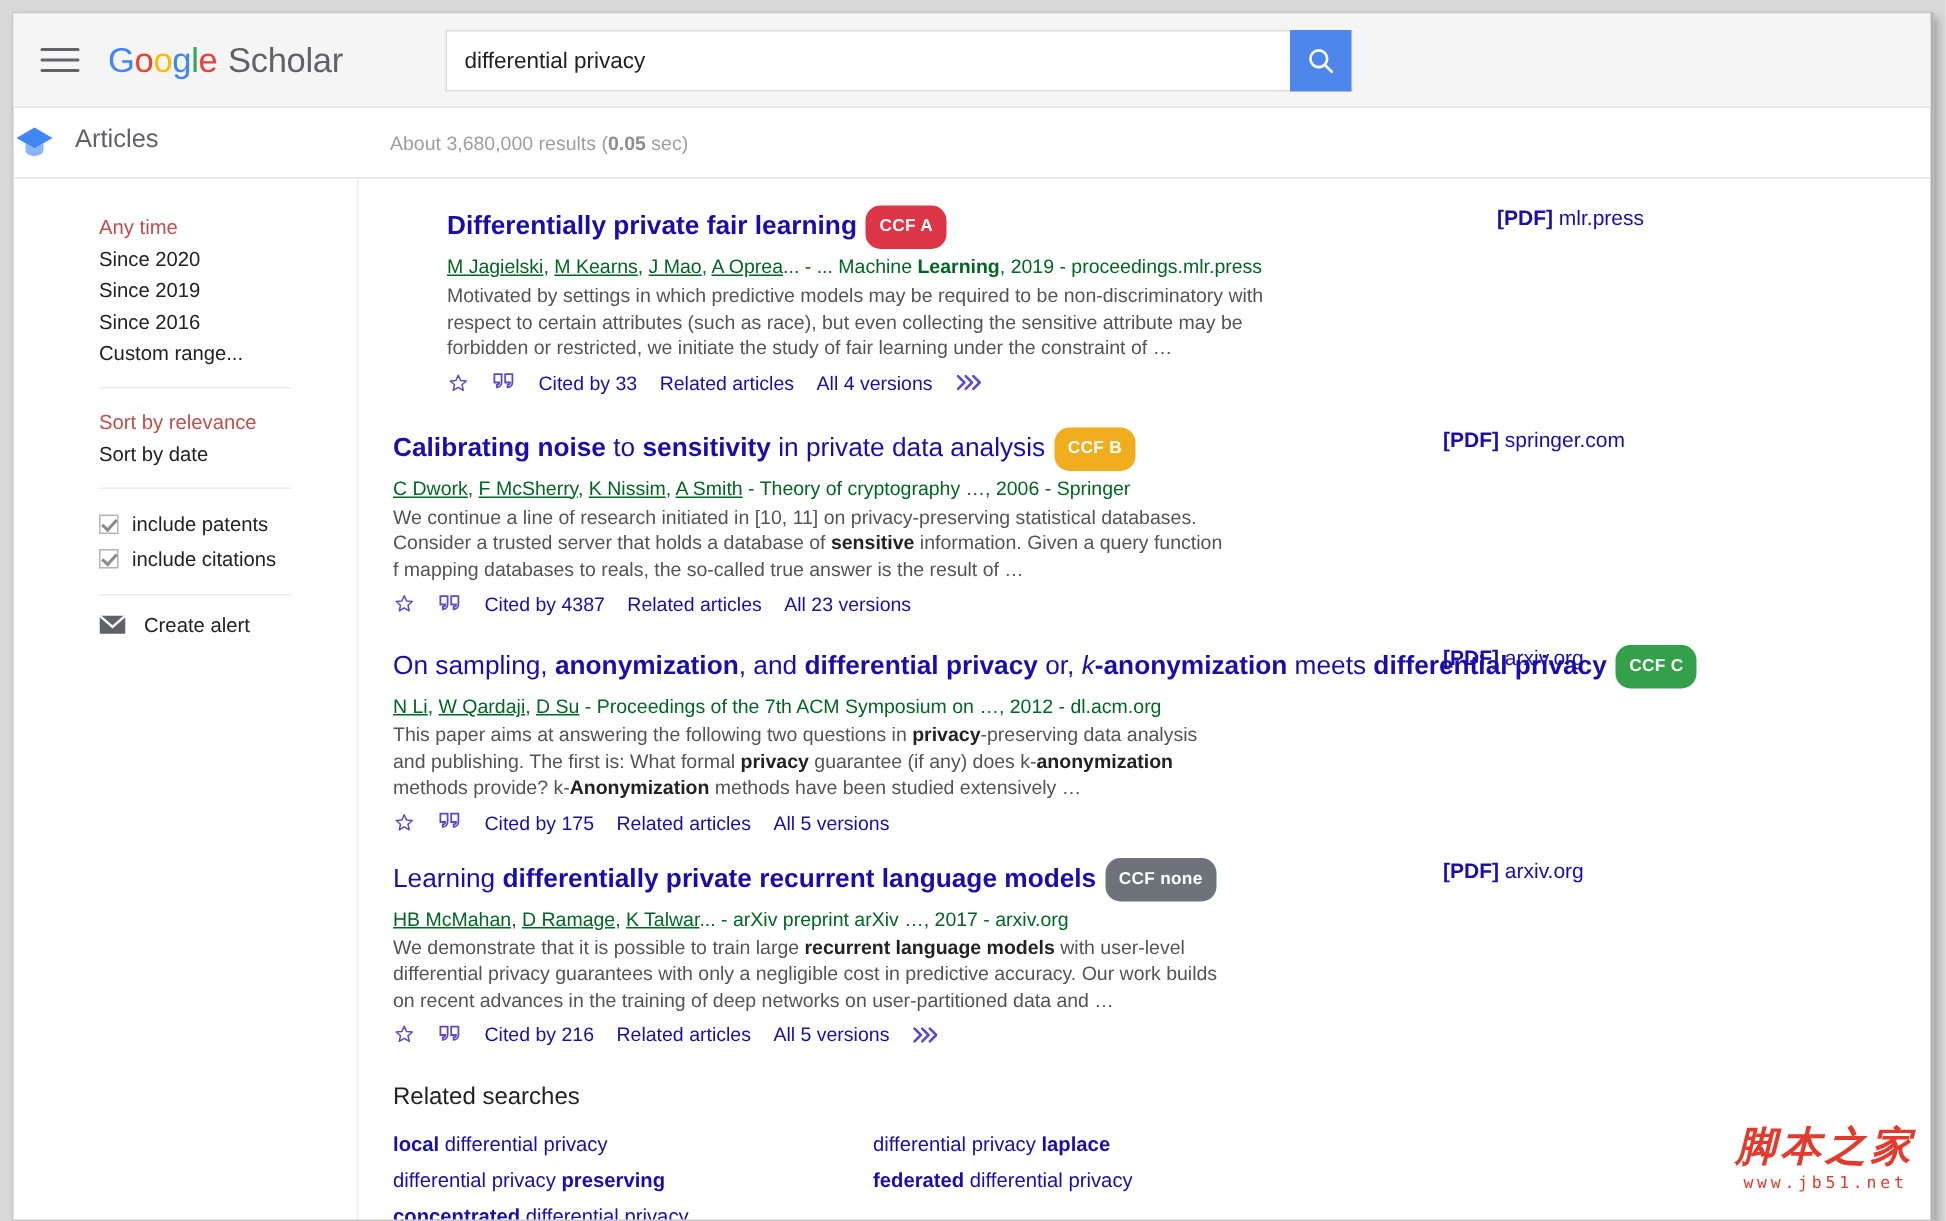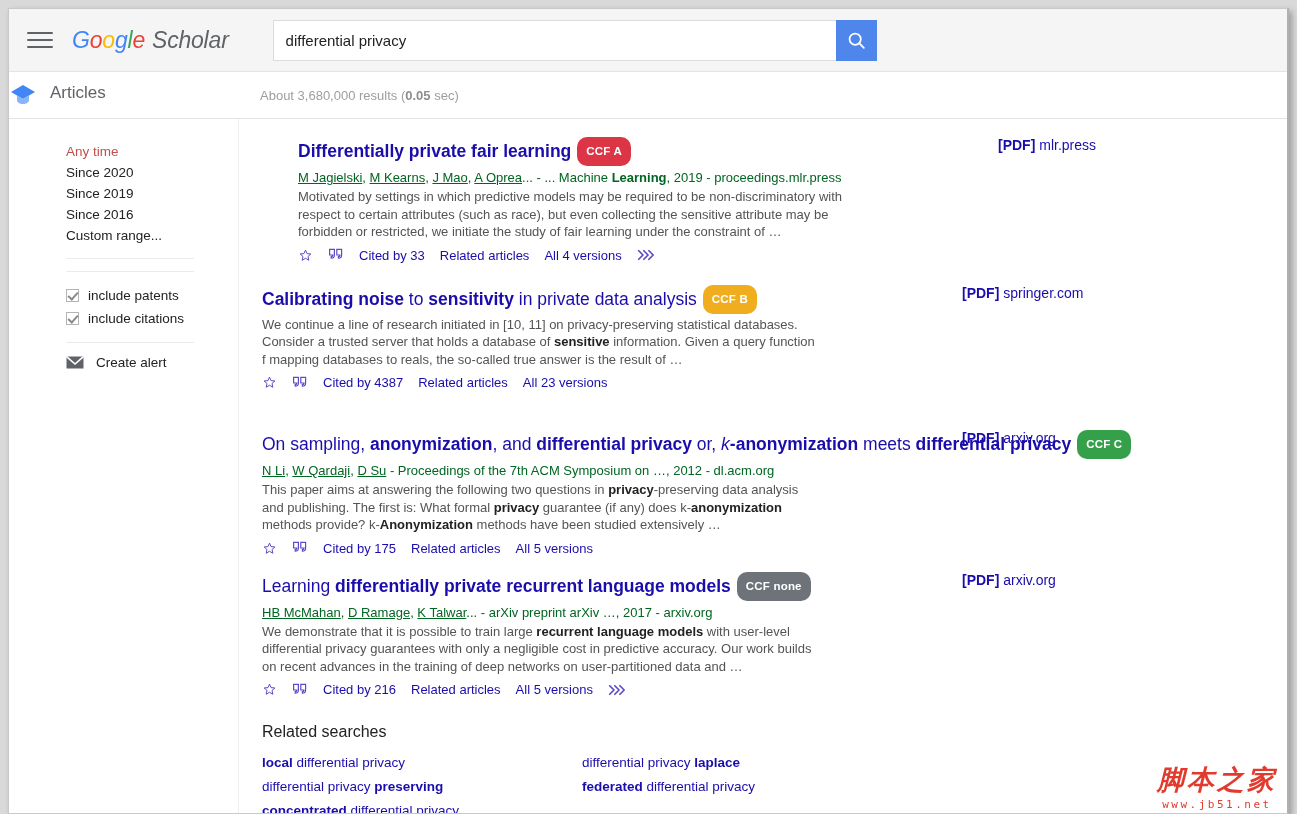--- a/index.html
+++ b/index.html
@@ -35,23 +35,22 @@
     display: flex; flex-direction: column; justify-content: center; gap: 5px;
     cursor: pointer;
     margin-right: 19px;
   }
   .hamburger span { display: block; height: 2px; background: #5f6368; border-radius: 1px; }
 
   .brand {
     font-size: 23px;
     letter-spacing: -0.2px;
     white-space: nowrap;
-    margin-right: 44px;
+    margin-right: 68px;
     user-select: none;
-    font-style: italic;
   }
   .brand .g1 { color:#4285f4; } .brand .o1 { color:#ea4335; }
   .brand .o2 { color:#fbbc05; } .brand .g2 { color:#4285f4; }
   .brand .l  { color:#34a853; } .brand .e  { color:#ea4335; }
   .brand .scholar { color:#5f6368; margin-left: 7px; }
 
   .searchwrap { display: flex; align-items: stretch; height: 41px; }
   .searchbox {
     width: 563px;
     border: 1px solid #dcdcdc;
@@ -190,21 +189,21 @@
     display: grid;
     grid-template-columns: 320px 1fr;
     row-gap: 9px;
     max-width: 620px;
   }
   .rel-item { font-size: 13.5px; color: #1a0dab; cursor: pointer; }
   .rel-item b { font-weight: bold; }
 
   .watermark {
     position: absolute;
-    right: 10px; bottom: 2px;
+    right: 10px; bottom: 18px;
     text-align: center;
     user-select: none;
     pointer-events: none;
   }
   .wm-cn {
     font-family: "DejaVu Sans", sans-serif;
     font-size: 27px; font-weight: bold;
     color: #e23b2e;
     letter-spacing: 3px;
     font-style: italic;
@@ -258,20 +257,24 @@
       <div>
         <div class="sb-item active">Any time</div>
         <div class="sb-item">Since 2020</div>
         <div class="sb-item">Since 2019</div>
         <div class="sb-item">Since 2016</div>
         <div class="sb-item">Custom range...</div>
       </div>
 
       <div class="sb-sep"></div>
 
+      <div>
+        <div class="sb-item active">Sort by relevance</div>
+        <div class="sb-item">Sort by date</div>
+      </div>
 
       <div class="sb-sep"></div>
 
       <div>
         <label class="sb-check">
           <span class="cbox"></span>
           <span>include patents</span>
         </label>
         <label class="sb-check">
           <span class="cbox"></span>
@@ -314,22 +317,23 @@
               <span class="ico">
                 <svg width="17" height="12" viewBox="0 0 20 12">
                   <path d="M2 1 L7 6 L2 11" fill="none" stroke="#5b4bc4" stroke-width="2" stroke-linecap="round" stroke-linejoin="round"></path>
                   <path d="M8 1 L13 6 L8 11" fill="none" stroke="#5b4bc4" stroke-width="2" stroke-linecap="round" stroke-linejoin="round"></path>
                   <path d="M14 1 L19 6 L14 11" fill="none" stroke="#5b4bc4" stroke-width="2" stroke-linecap="round" stroke-linejoin="round"></path>
                 </svg>
               </span>
             </div>
             <div class="pdf-link"><b>[PDF]</b> mlr.press</div>
           </div>
-          <div class="result" style="margin-bottom: 40px;">
+          <div class="result" style="margin-bottom: 20px;">
             <div class="r-title"><b>Calibrating noise</b><span class="w"> to </span><b>sensitivity</b><span class="w"> in private data analysis</span><span class="badge" style="background:#f0ad1e">CCF B</span></div>
+            <div class="r-meta"><a>C Dwork</a>, <a>F McSherry</a>, <a>K Nissim</a>, <a>A Smith</a><span class="rest"> - Theory of cryptography …, 2006 - Springer</span></div>
             <div class="r-snip">We continue a line of research initiated in [10, 11] on privacy-preserving statistical databases. Consider a trusted server that holds a database of <b>sensitive</b> information. Given a query function f mapping databases to reals, the so-called true answer is the result of …</div>
             <div class="r-actions">
               <span class="ico">
                 <svg width="15" height="15" viewBox="0 0 24 24">
                   <path d="M12 3.4l2.5 5.6 6.1.55-4.6 4.05 1.35 6-5.35-3.2-5.35 3.2 1.35-6-4.6-4.05 6.1-.55z" fill="none" stroke="#5b4bc4" stroke-width="1.6" stroke-linejoin="round"></path>
                 </svg>
               </span>
               <span class="ico">
                 <svg width="16" height="14" viewBox="0 0 20 16">
                   <path d="M2 1 h6 v7 a4 4 0 0 1 -4 4 v-2 a2 2 0 0 0 2 -2 h-4 z" fill="none" stroke="#5b4bc4" stroke-width="1.5"></path>

